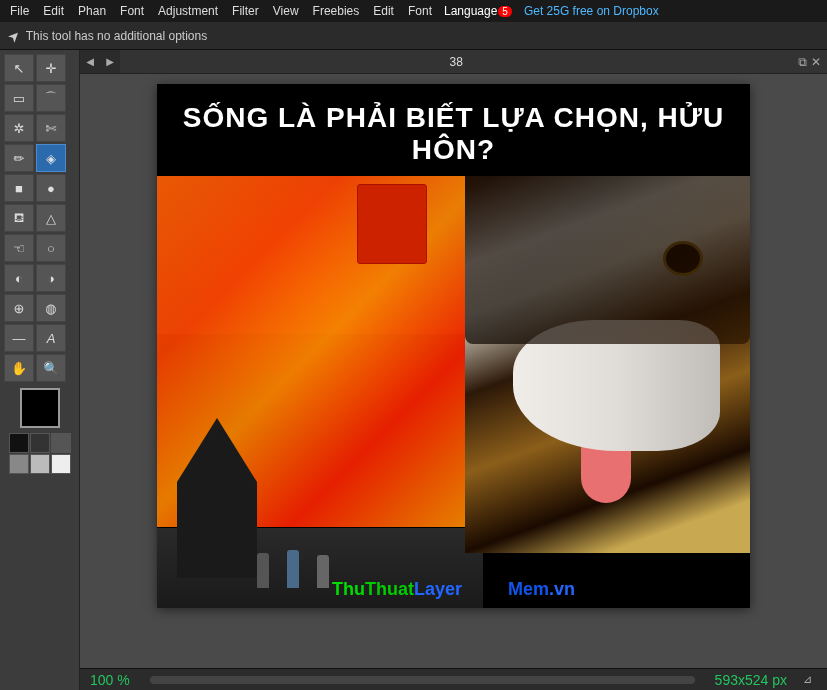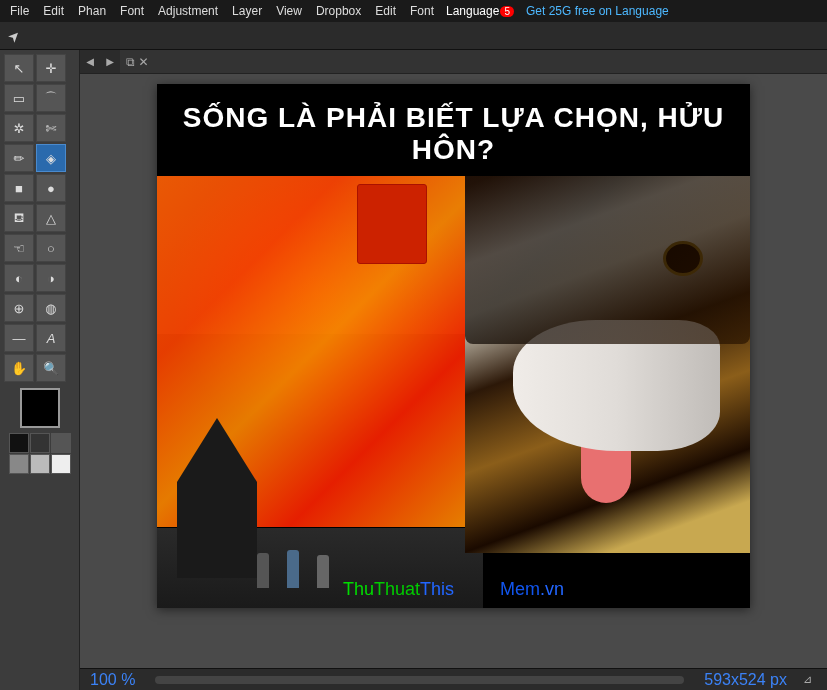--- a/index.html
+++ b/index.html
@@ -243,42 +243,42 @@
     .watermark {
       position: absolute;
       bottom: 8px;
       left: 0;
       right: 0;
       text-align: center;
     }
     .watermark span {
       font-family: Arial, sans-serif;
       font-size: 18px;
-      font-weight: normal;
+      font-weight: bold;
     }
     .wm-thu { color: #00dd00; }
     .wm-thuat { color: #00cc00; }
     .wm-phan { color: #2266ff; }
     .wm-mem { color: #1155ee; margin-left: 46px; }
     .wm-dot { color: #2266ff; }
     .wm-vn { color: #2266ff; }
 
     
     #status-bar {
       background: #2b2b2b;
       height: 22px;
       display: flex;
       align-items: center;
       padding: 0 10px;
       gap: 16px;
       border-top: 1px solid #111;
     }
     .status-text {
-      color: #3b82f6;
-      font-size: 16px;
+      color: #22c55e;
+      font-size: 14px;
     }
     .status-scrollbar {
       flex: 1;
       height: 8px;
       background: #444;
       border-radius: 4px;
       margin: 0 4px;
     }
     .status-corner {
       width: 14px;
@@ -379,33 +379,34 @@
   </style>
 </head>
 <body>
 
 <div id="menubar">
   <span class="menu-item">File</span>
   <span class="menu-item">Edit</span>
   <span class="menu-item">Phan</span>
   <span class="menu-item">Font</span>
   <span class="menu-item">Adjustment</span>
-  <span class="menu-item">Layer</span>
+  <span class="menu-item">Filter</span>
   <span class="menu-item">View</span>
-  <span class="menu-item">Dropbox</span>
+  <span class="menu-item">Freebies</span>
   <span class="menu-item">Edit</span>
   <span class="menu-item">Font</span>
   <span class="freebies-badge">
     <span>Language</span><span class="badge-num">5</span>
   </span>
-  <span class="dropbox-link">Get 25G free on Language</span>
+  <span class="dropbox-link">Get 25G free on Dropbox</span>
 </div>
 
 <div id="toolbar-options">
   <span class="tool-arrow">➤</span>
+  <span class="options-text">This tool has no additional options</span>
 </div>
 
 <div id="main">
 
   <div id="toolbox">
 
     <div class="tool-row">
       <div class="tool-btn" title="Move">↖</div>
       <div class="tool-btn" title="Move Group">✛</div>
     </div>
@@ -471,20 +472,21 @@
         <div class="color-cell" style="background:#eee;"></div>
       </div>
     </div>
   </div>
 
   <div id="canvas-area">
 
     <div id="tab-bar">
       <button class="tab-nav-btn">◀</button>
       <button class="tab-nav-btn">▶</button>
+      <div class="tab-label">38</div>
       <div class="tab-controls">
         <span class="tab-icon-btn" title="Maximize">⧉</span>
         <span class="tab-icon-btn" title="Close">✕</span>
       </div>
     </div>
 
     <div id="canvas-wrapper">
       <div id="canvas-frame">
 
         <div id="canvas-image">
@@ -506,21 +508,21 @@
 
           <div style="position:absolute;right:5%;top:45%;width:35%;height:25%;background:linear-gradient(to right, #f0ece8, #e0dcd8, #c0bcb8);border-radius:40% 20% 30% 50%;"></div>
 
           <div style="position:absolute;right:0;top:50px;width:48%;height:40%;background:linear-gradient(135deg, #1a0800 0%,#0a0400 40%,#2a1400 100%);opacity:0.7;border-radius:8px;"></div>
 
           <div class="meme-text">
             <span>SỐNG LÀ PHẢI BIẾT LỰA CHỌN, HỬU HÔN?</span>
           </div>
 
           <div class="watermark">
-            <span class="wm-thu">Thu</span><span class="wm-thuat">Thuat</span><span class="wm-phan">This</span><span class="wm-mem">Mem</span><span class="wm-dot">.</span><span class="wm-vn">vn</span>
+            <span class="wm-thu">Thu</span><span class="wm-thuat">Thuat</span><span class="wm-phan">Layer</span><span class="wm-mem">Mem</span><span class="wm-dot">.</span><span class="wm-vn">vn</span>
           </div>
         </div>
       </div>
     </div>
 
     <div id="status-bar">
       <span class="status-text"><span>100</span> <span>%</span></span>
       <div class="status-scrollbar"></div>
       <span class="status-text">593x524 px</span>
       <span class="status-corner">⊿</span>

